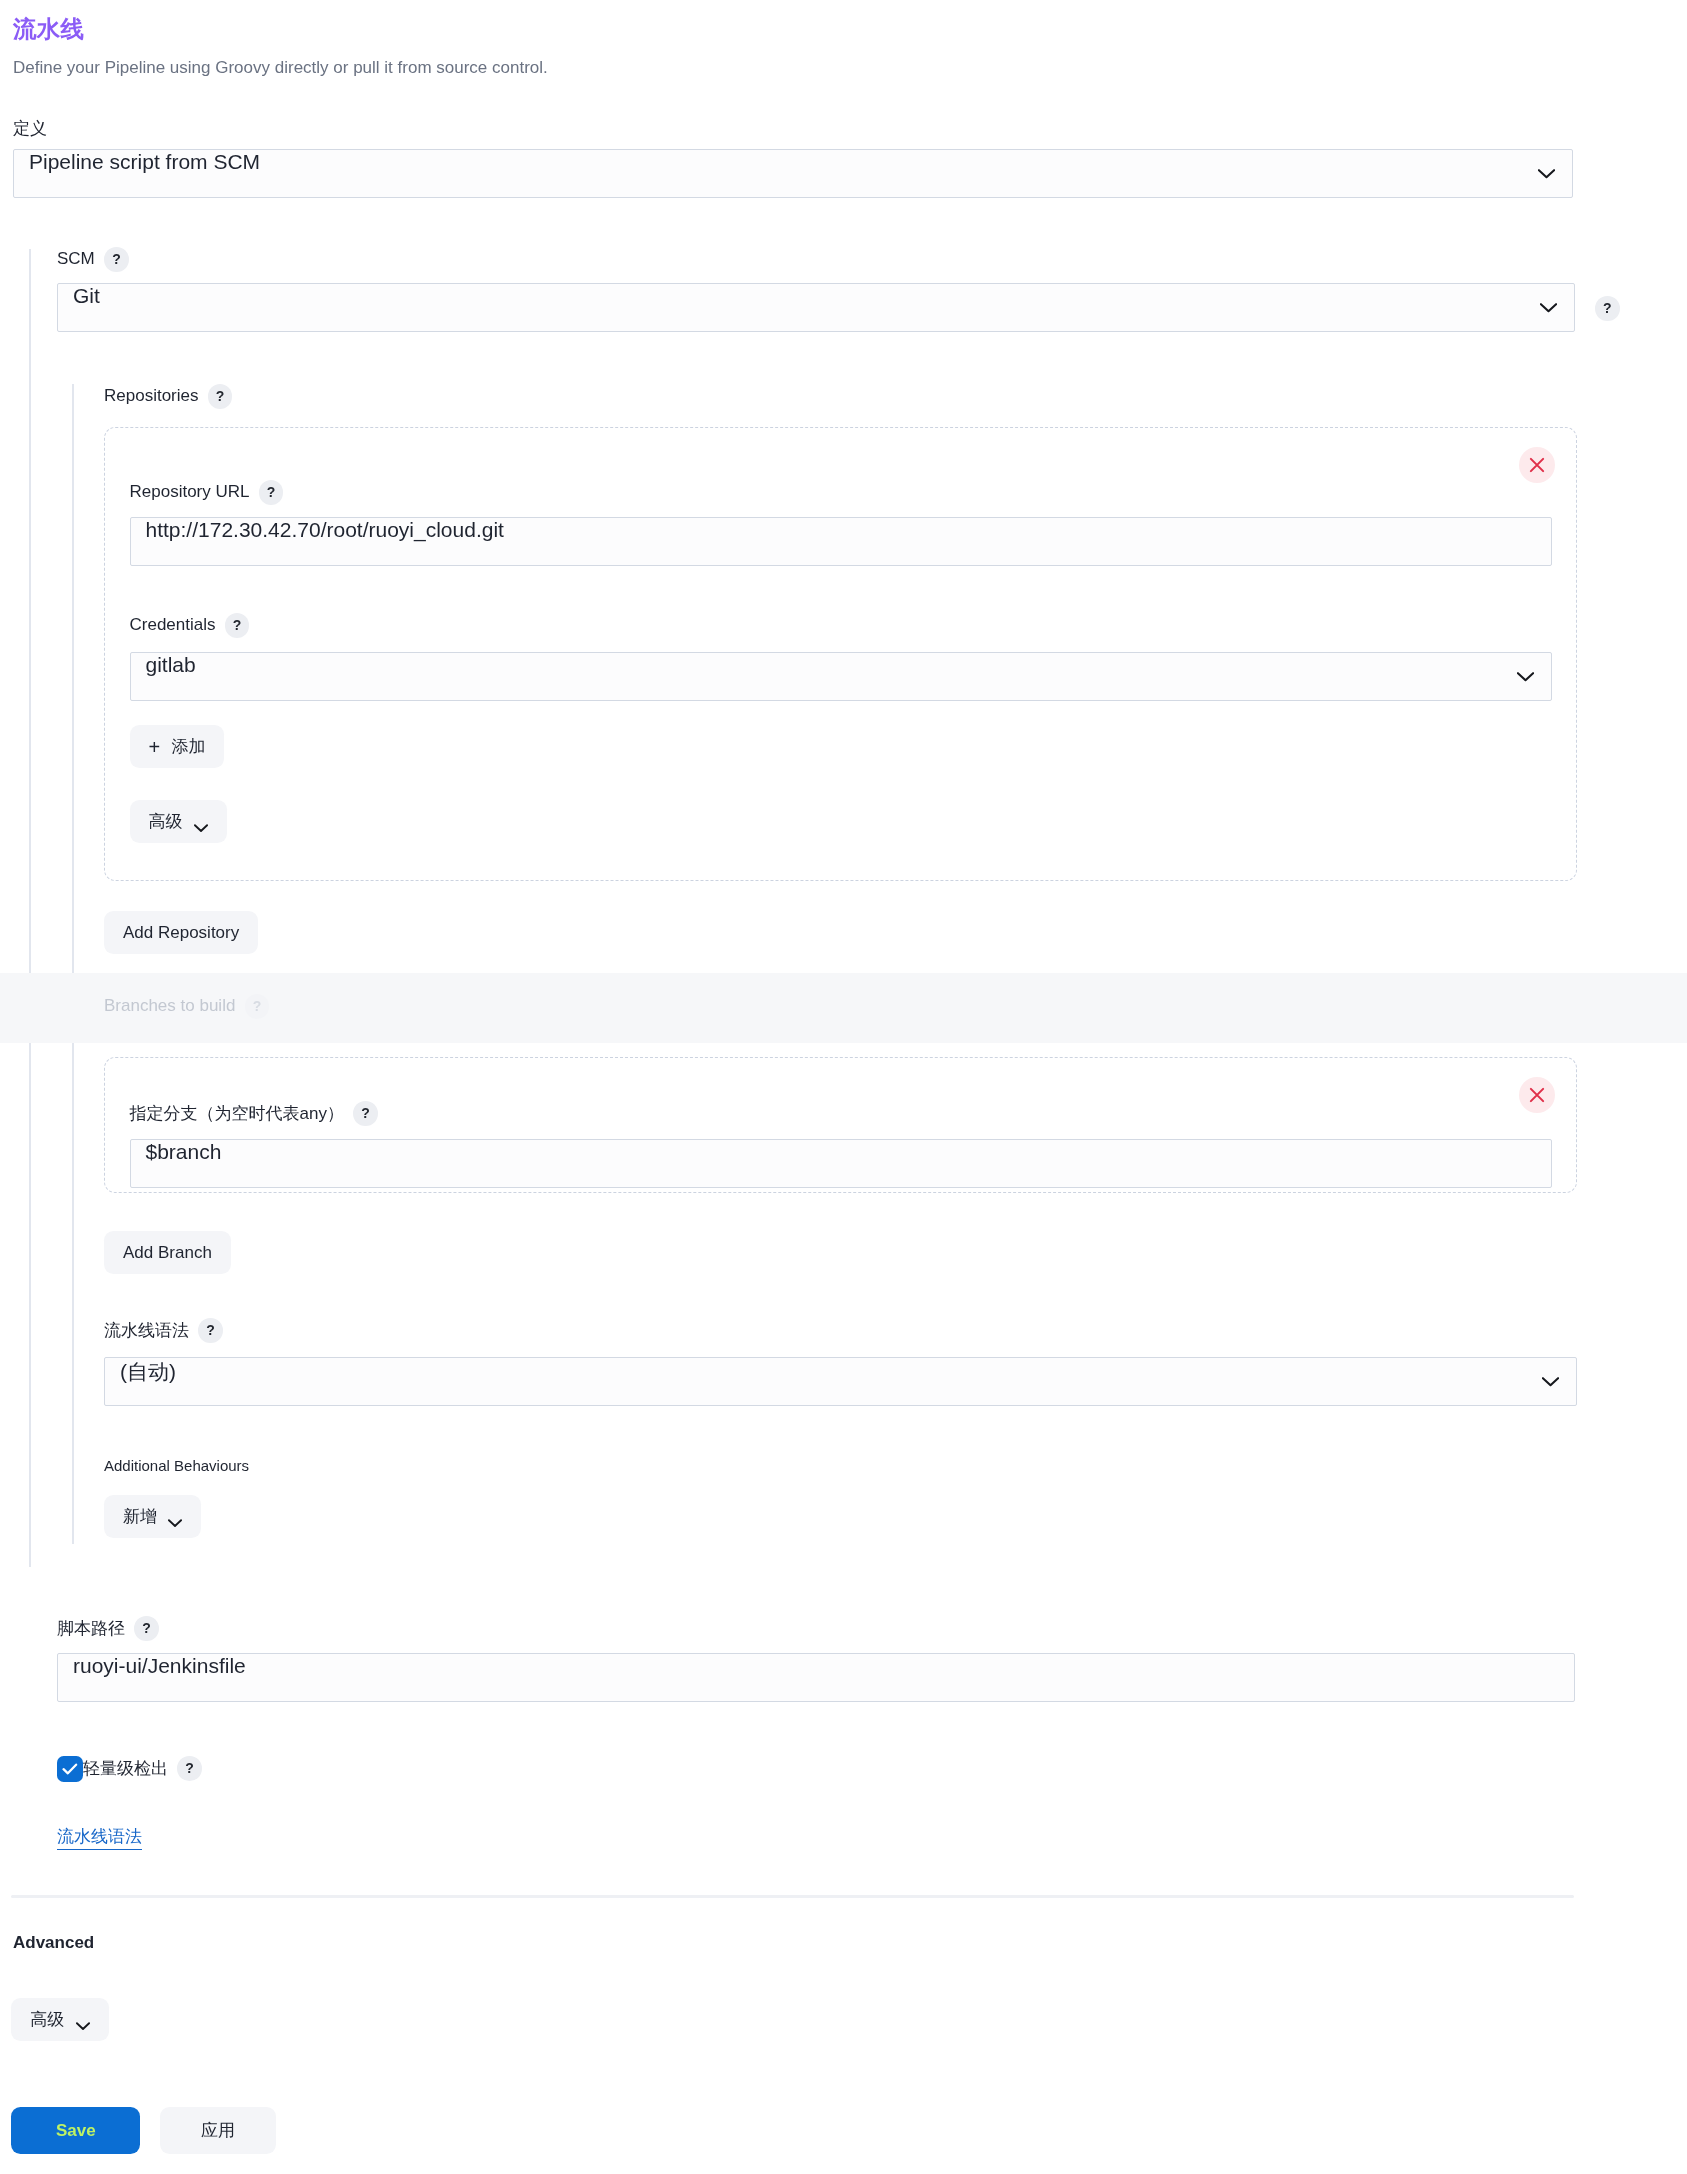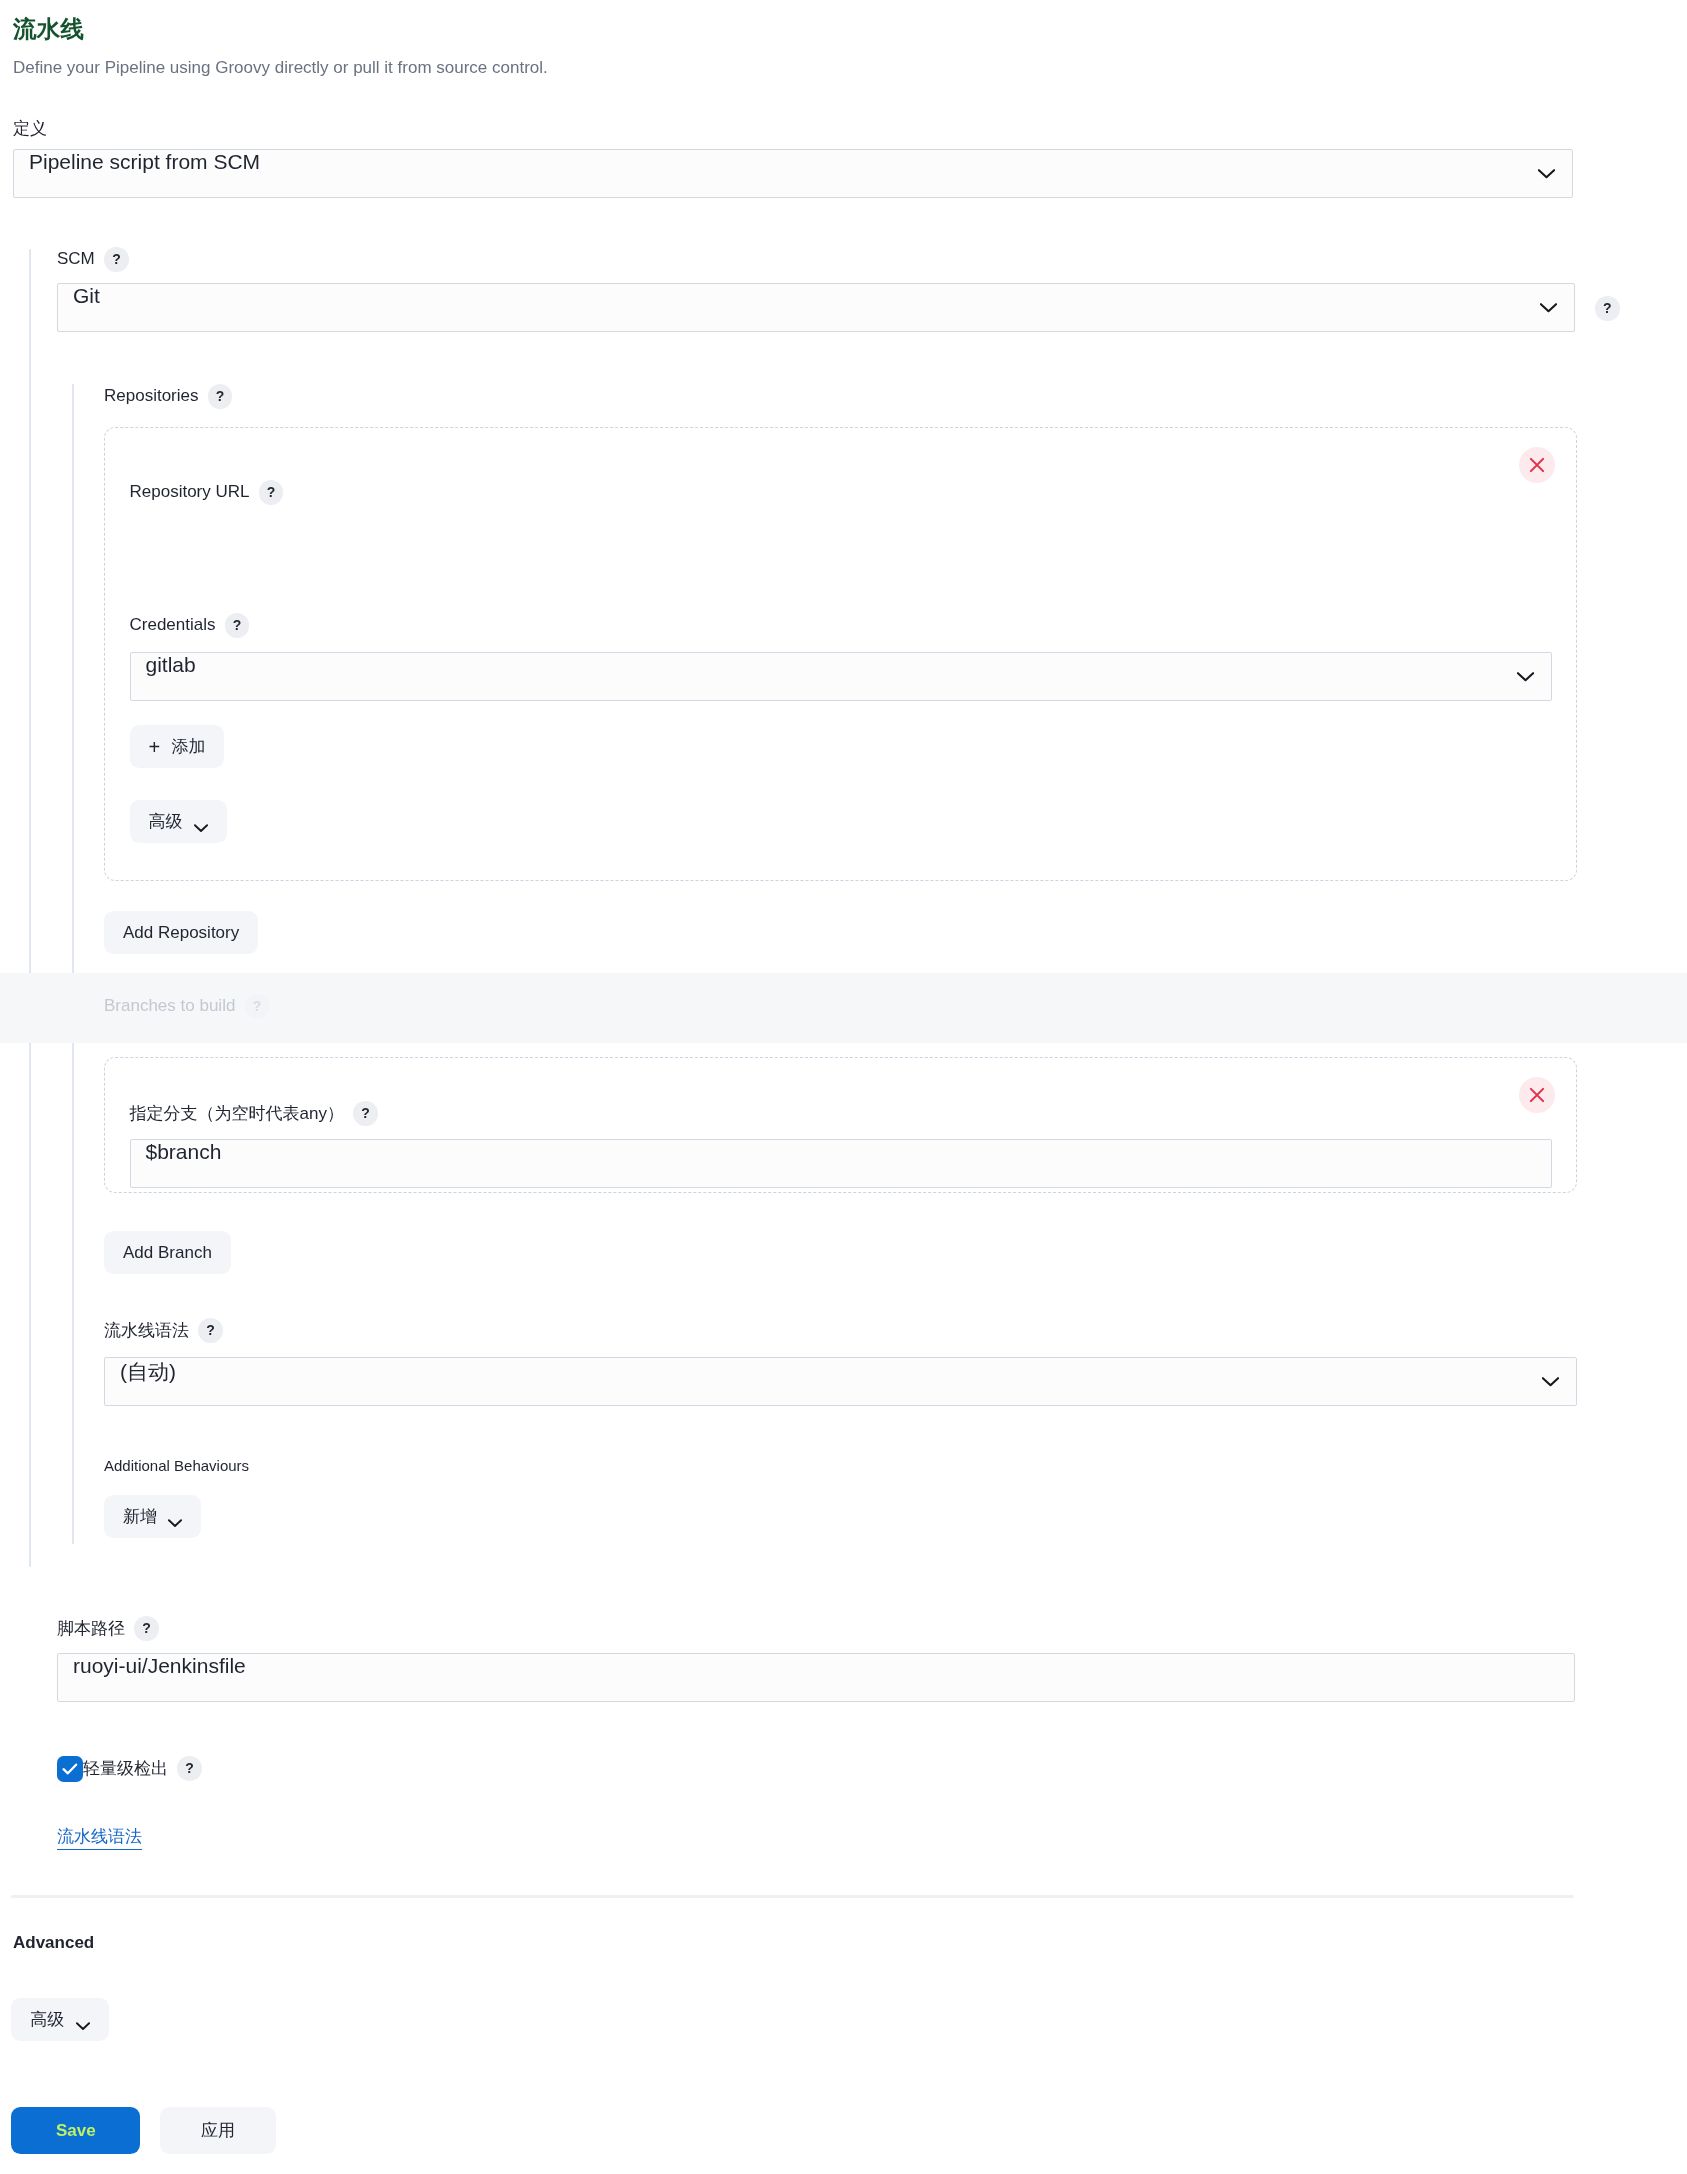--- a/index.html
+++ b/index.html
@@ -8,21 +8,21 @@
     width: 1687px; height: 2174px;
     background: #ffffff;
     font-family: "Liberation Sans", sans-serif;
     color: #1f2430;
     overflow: hidden;
   }
   .page { position: relative; width: 1687px; height: 2174px; padding: 0 0 0 0; }
 
   
   .h-title {
-    font-size: 23.5px; font-weight: 700; color: #14532d;
+    font-size: 23.5px; font-weight: 700; color: #8b5cf6;
     margin: 0; padding: 13px 0 0 13px; letter-spacing: 0.2px;
   }
   .subtitle {
     font-size: 17px; color: #6a7282; padding: 13px 0 0 13px;
   }
   .field-label {
     font-size: 17px; color: #1f2430; font-weight: 400;
     display: flex; align-items: center; gap: 9.4px;
   }
   .field-label.dim { color: #c3c8d1; }
@@ -159,20 +159,25 @@
       <svg width="16" height="16" viewBox="0 0 17 17">
           <path d="M2 2 L15 15 M15 2 L2 15" stroke="#e0304a" stroke-width="2.2" stroke-linecap="round"></path>
         </svg>
     </button>
 
     <div class="abs" style="left:24.5px; top:52px;">
       <span class="field-label">
         <span>Repository URL</span>
         <span class="help">?</span>
       </span>
+    </div>
+    <div class="abs" style="left:24.5px; top:89px; width:1422px;">
+      <div class="ctl">
+        <span>http://172.30.42.70/root/ruoyi_cloud.git</span>
+      </div>
     </div>
 
     <div class="abs" style="left:24.5px; top:185px;">
       <span class="field-label">
         <span>Credentials</span>
         <span class="help">?</span>
       </span>
     </div>
     <div class="abs" style="left:24.5px; top:224px; width:1422px;">
       <div class="ctl select">

